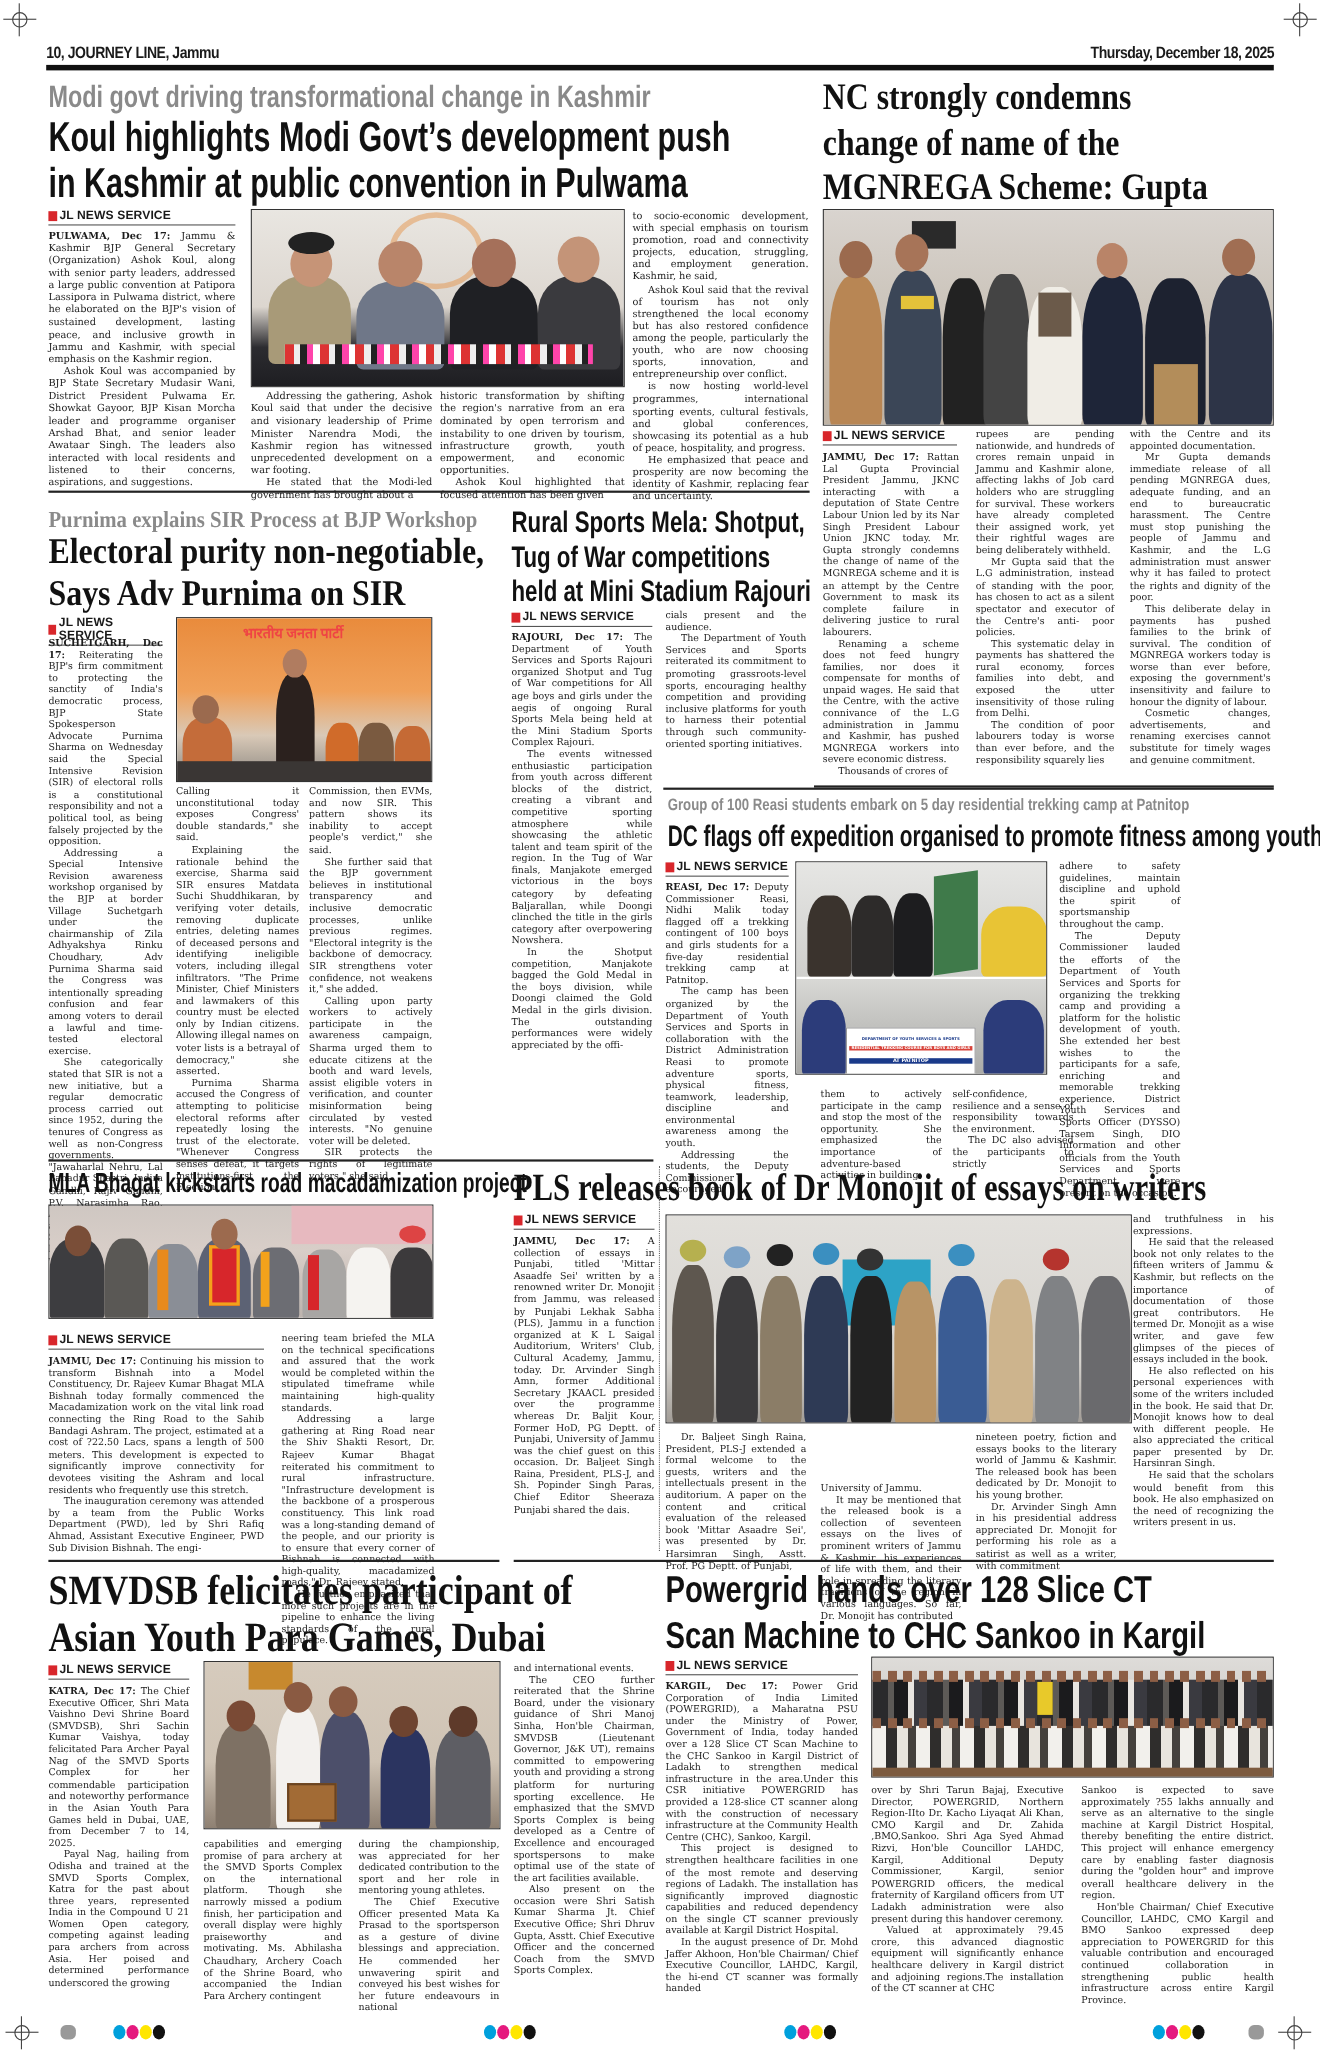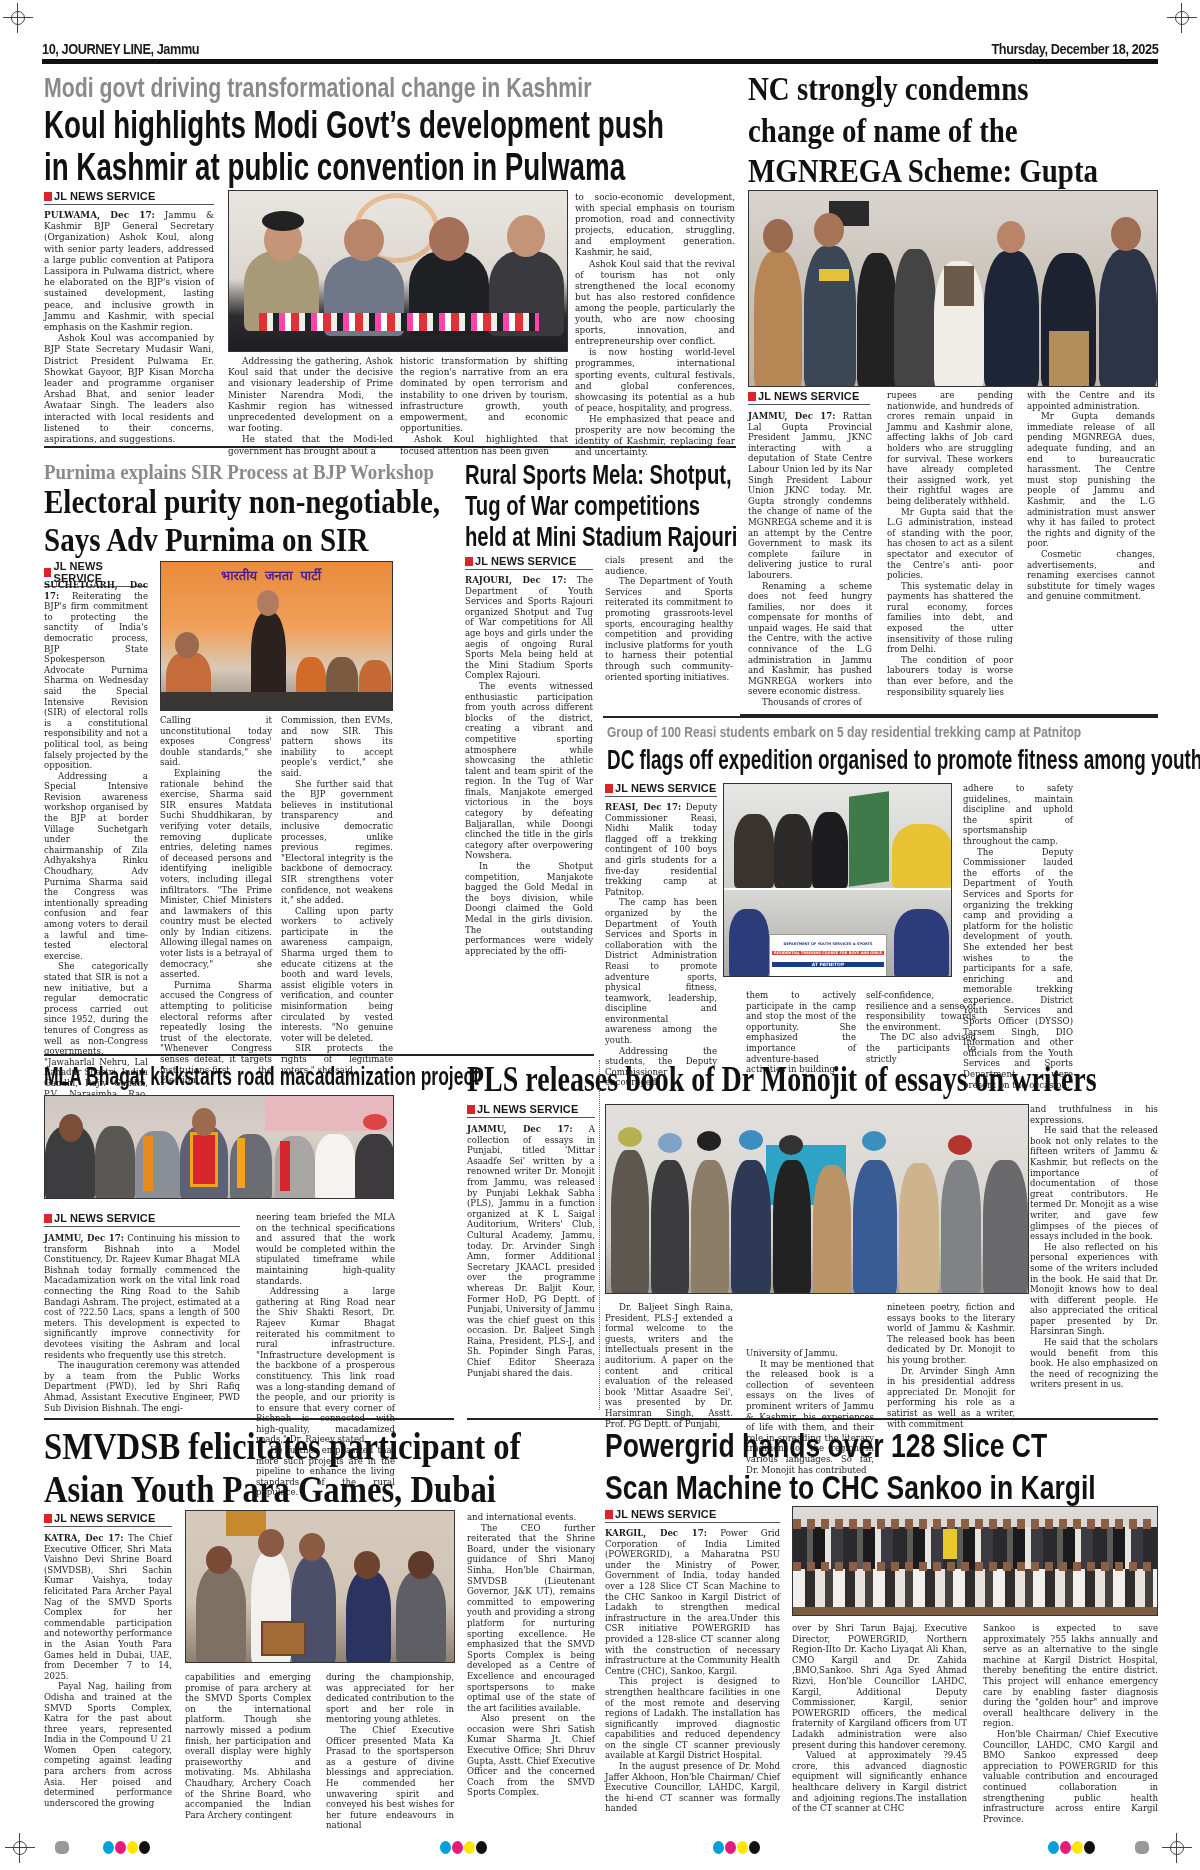--- a/index.html
+++ b/index.html
@@ -123,43 +123,44 @@
   <p>Renaming a scheme does not feed hungry families, nor does it compensate for months of unpaid wages. He said that the Centre, with the active connivance of the L.G administration in Jammu and Kashmir, has pushed MGNREGA workers into severe economic distress.</p>
   <p>Thousands of crores of</p>
 </div>
 <div class="abs col" style="left:887px;top:390px;width:126px">
   <p class="first">rupees are pending nationwide, and hundreds of crores remain unpaid in Jammu and Kashmir alone, affecting lakhs of Job card holders who are struggling for survival. These workers have already completed their assigned work, yet their rightful wages are being deliberately withheld.</p>
   <p>Mr Gupta said that the L.G administration, instead of standing with the poor, has chosen to act as a silent spectator and executor of the Centre's anti- poor policies.</p>
   <p>This systematic delay in payments has shattered the rural economy, forces families into debt, and exposed the utter insensitivity of those ruling from Delhi.</p>
   <p>The condition of poor labourers today is worse than ever before, and the responsibility squarely lies</p>
 </div>
 <div class="abs col" style="left:1027px;top:390px;width:128px">
-  <p class="first">with the Centre and its appointed administration.</p>
+  <p class="first">with the Centre and its appointed documentation.</p>
   <p>Mr Gupta demands immediate release of all pending MGNREGA dues, adequate funding, and an end to bureaucratic harassment. The Centre must stop punishing the people of Jammu and Kashmir, and the L.G administration must answer why it has failed to protect the rights and dignity of the poor.</p>
+  <p>This deliberate delay in payments has pushed families to the brink of survival. The condition of MGNREGA workers today is worse than ever before, exposing the government's insensitivity and failure to honour the dignity of labour.</p>
   <p>Cosmetic changes, advertisements, and renaming exercises cannot substitute for timely wages and genuine commitment.</p>
 </div>
 <div class="abs rule" style="left:740px;top:714px;width:418px"></div>
 
 <div class="abs kicker" style="left:44px;top:460px;font-family:'Liberation Serif',serif;font-size:21px;transform:scaleX(0.9)">Purnima explains SIR Process at BJP Workshop</div>
 <div class="abs hl-serif" style="left:44px;top:484px;font-size:33px;transform:scaleX(0.88)">Electoral purity non-negotiable,</div>
 <div class="abs hl-serif" style="left:44px;top:522px;font-size:33px;transform:scaleX(0.88)">Says Adv Purnima on SIR</div>
 
 <div class="abs byline" style="left:44px;top:560px;width:104px">
     <span class="sq"></span>
     <span>JL NEWS SERVICE</span>
   </div>
 <div class="abs col" style="left:44px;top:580px;width:104px">
   <p class="first"><b>SUCHETGARH, Dec 17:</b> <span>Reiterating the BJP's firm commitment to protecting the sanctity of India's democratic process, BJP State Spokesperson Advocate Purnima Sharma on Wednesday said the Special Intensive Revision (SIR) of electoral rolls is a constitutional responsibility and not a political tool, as being falsely projected by the opposition.</span></p>
   <p>Addressing a Special Intensive Revision awareness workshop organised by the BJP at border Village Suchetgarh under the chairmanship of Zila Adhyakshya Rinku Choudhary, Adv Purnima Sharma said the Congress was intentionally spreading confusion and fear among voters to derail a lawful and time-tested electoral exercise.</p>
   <p>She categorically stated that SIR is not a new initiative, but a regular democratic process carried out since 1952, during the tenures of Congress as well as non-Congress governments. "Jawaharlal Nehru, Lal Bahadur Shastri, Indira Gandhi, Rajiv Gandhi, P.V. Narasimha Rao, Atal Bihari Vajpayee and Dr Manmohan Singh-all governments have conducted SIR when required.</p>
 </div>
 
 <div class="photo" style="left:160px;top:561px;width:233px;height:150px">
   <div class="bg" style="background:linear-gradient(180deg,#e98b3c 0%,#f0a15a 45%,#d9c9b7 72%,#8b8781 100%)"></div>
-  <div class="abs" style="left:60px;top:4px;color:#4c1d95;font-size:13px;font-weight:bold;font-family:Liberation Mono, monospace">भारतीय जनता पार्टी</div>
+  <div class="abs" style="left:60px;top:4px;color:#ef4444;font-size:13px;font-weight:bold;font-family:Liberation Serif, serif">भारतीय जनता पार्टी</div>
   <div class="fig" style="left:90px;top:50px;width:35px;height:100px;background:#2b211e"></div>
   <div class="head" style="left:96px;top:28px;width:22px;height:26px;background:#b07c60"></div>
   <div class="fig" style="left:5px;top:90px;width:45px;height:60px;background:#c46c3a"></div>
   <div class="head" style="left:14px;top:70px;width:24px;height:26px;background:#9b6a4e"></div>
   <div class="fig" style="left:135px;top:95px;width:30px;height:55px;background:#d06b2a"></div>
   <div class="fig" style="left:165px;top:95px;width:32px;height:55px;background:#7a5a40"></div>
   <div class="fig" style="left:198px;top:98px;width:32px;height:52px;background:#c56a35"></div>
   <div class="abs" style="left:0;top:130px;width:233px;height:20px;background:#3a3634"></div>
 </div>
 

